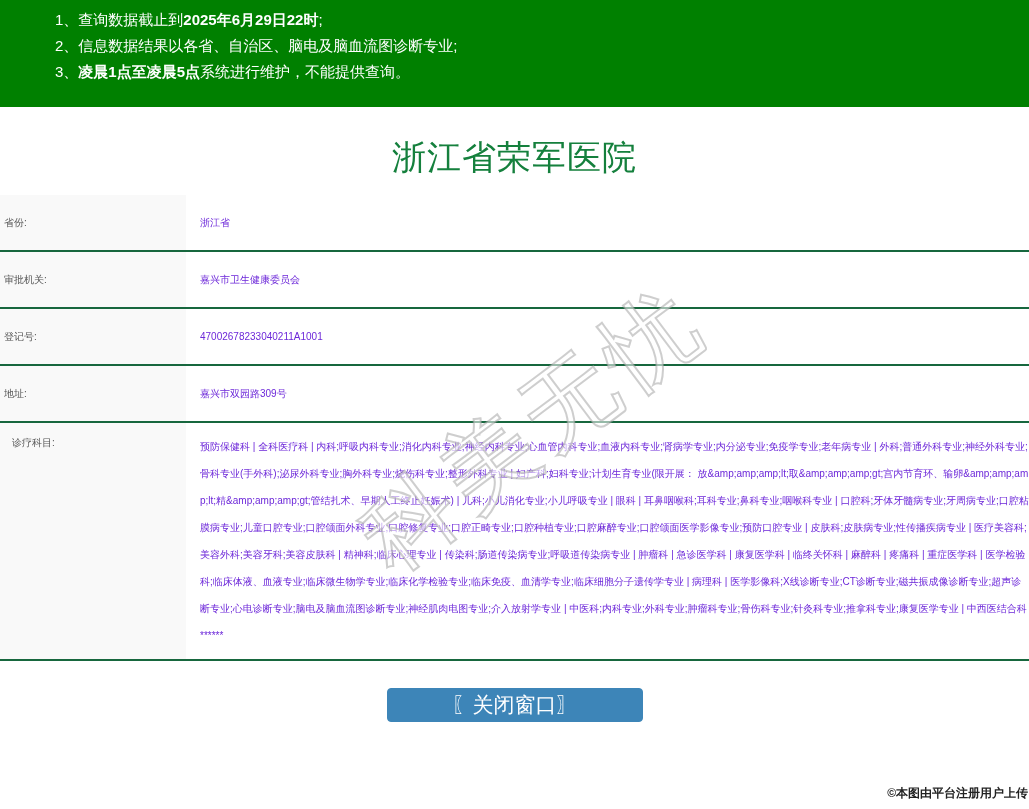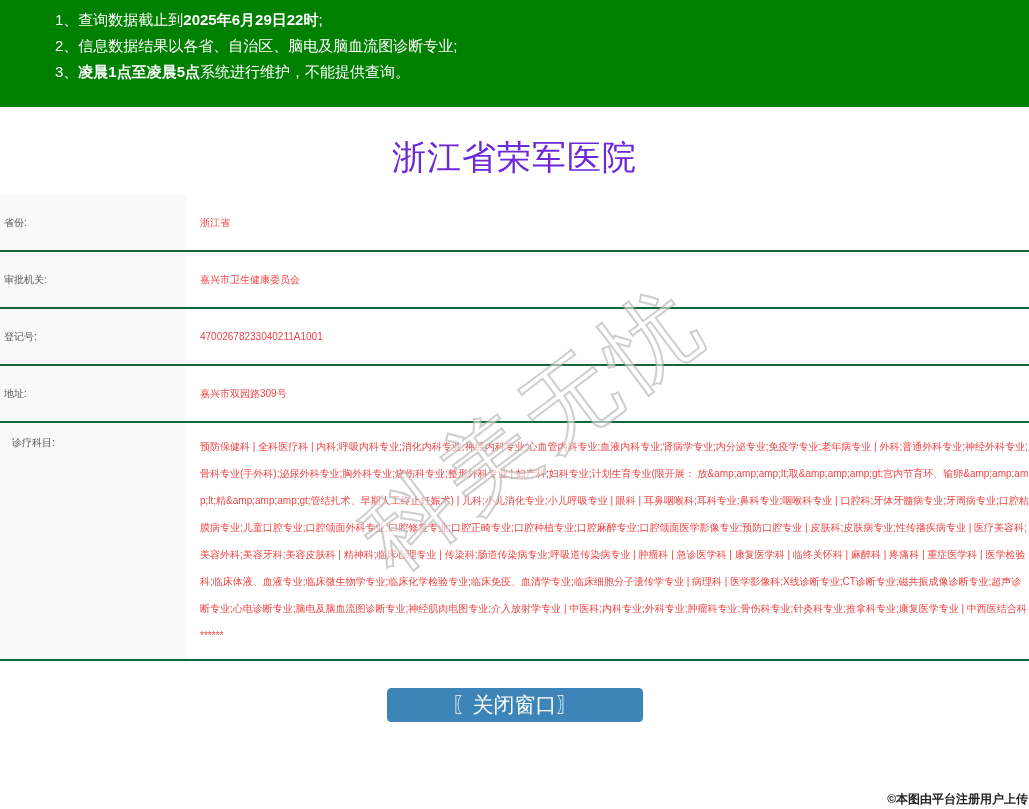--- a/index.html
+++ b/index.html
@@ -24,40 +24,40 @@
     line-height: 26px;
     white-space: nowrap;
   }
   .notice-line .b { font-weight: bold; }
   
   .page-title {
     margin-top: 28px;
     text-align: center;
     font-size: 34px;
     font-weight: 400;
-    color: #6d28d9;
+    color: #15803d;
     letter-spacing: 1px;
   }
   
   table.info {
     width: 100%;
     border-collapse: collapse;
     margin-top: 14px;
     table-layout: fixed;
   }
   table.info tr { border-bottom: 2px solid var(--divider, #17673e); }
   table.info td { vertical-align: middle; font-size: 10px; }
   td.cell-label {
     width: 186px;
     background: var(--label-bg, #f9f9f9);
     color: #555;
     padding: 14px 4px 14px 4px;
   }
   td.cell-value {
-    color: #ef4444;
+    color: #6d28d9;
     padding: 14px 0 14px 14px;
     line-height: 27px;
     word-break: break-all;
   }
   tr.tall td { vertical-align: top; }
   tr.tall td.cell-label { padding-top: 13px; padding-left: 12px; }
   tr.tall td.cell-value { padding-top: 10px; padding-bottom: 10px; }
   
   .btn-row {
     margin-top: 27px;
@@ -91,21 +91,21 @@
     -webkit-text-stroke: 2px rgba(165,165,165,0.55);
     transform: rotate(-37deg);
     pointer-events: none;
     z-index: 40;
     white-space: nowrap;
   }
   
   .copyright {
     position: absolute;
     right: 1px;
-    bottom: 1px;
+    bottom: 7px;
     font-size: 12px;
     font-weight: bold;
     color: #222;
     text-shadow: -1px 0 #fff, 1px 0 #fff, 0 -1px #fff, 0 1px #fff;
     z-index: 50;
   }
 </style>
 </head>
 <body>
 

